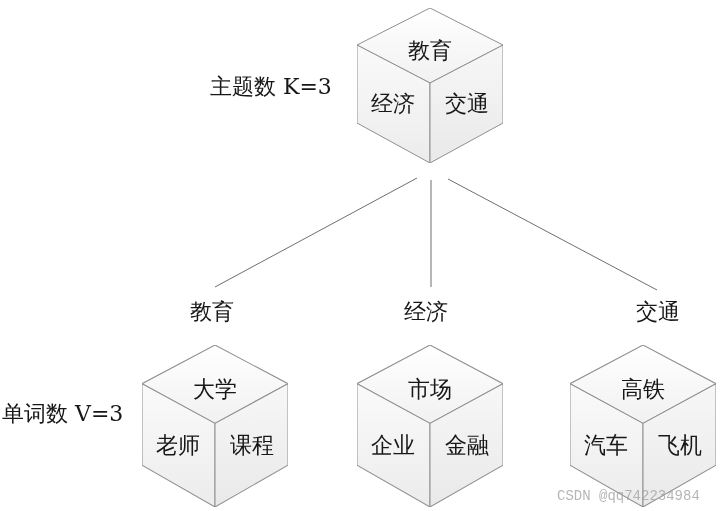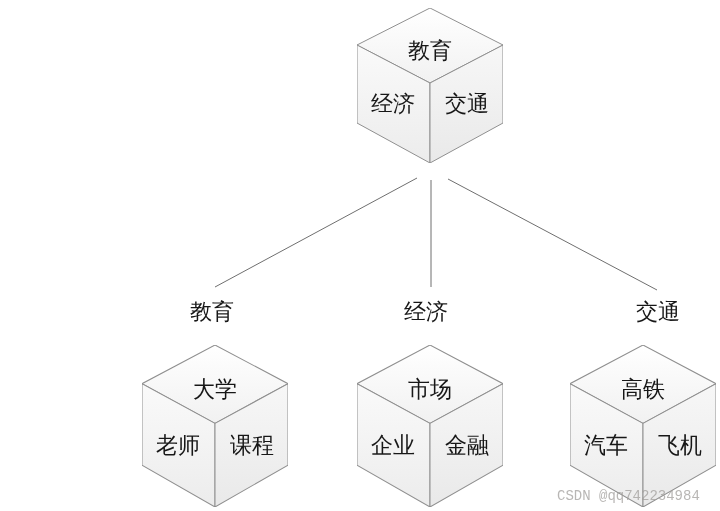--- a/index.html
+++ b/index.html
@@ -80,21 +80,23 @@
       <linearGradient id="gradRight" x1="0" y1="0" x2="0" y2="1">
         <stop offset="0" stop-color="#f7f7f7"></stop>
         <stop offset="1" stop-color="#e9e9e9"></stop>
       </linearGradient>
     </defs>
     <line x1="417" y1="178" x2="215" y2="287"></line>
     <line x1="431" y1="180" x2="431" y2="287"></line>
     <line x1="448" y1="179" x2="657" y2="290"></line>
   </svg>
 
+  <div class="diagram-label" style="left:210px; top:72px;">主题数 K=3</div>
 
+  <div class="diagram-label" style="left:2px; top:399px;">单词数 V=3</div>
 
   <svg class="cube" style="left:357px; top:8px; width:146px; height:155px;" viewBox="0 0 146 155" preserveAspectRatio="none">
     <polygon class="face-top" points="73,0 146,37 73,75 0,37"></polygon>
     <polygon class="face-left" points="0,37 73,75 73,155 0,115"></polygon>
     <polygon class="face-right" points="73,75 146,37 146,115 73,155"></polygon>
     <text class="cube-text" x="73" y="50">教育</text>
     <text class="cube-text" x="36" y="103">经济</text>
     <text class="cube-text" x="110" y="103">交通</text>
   </svg>
 

